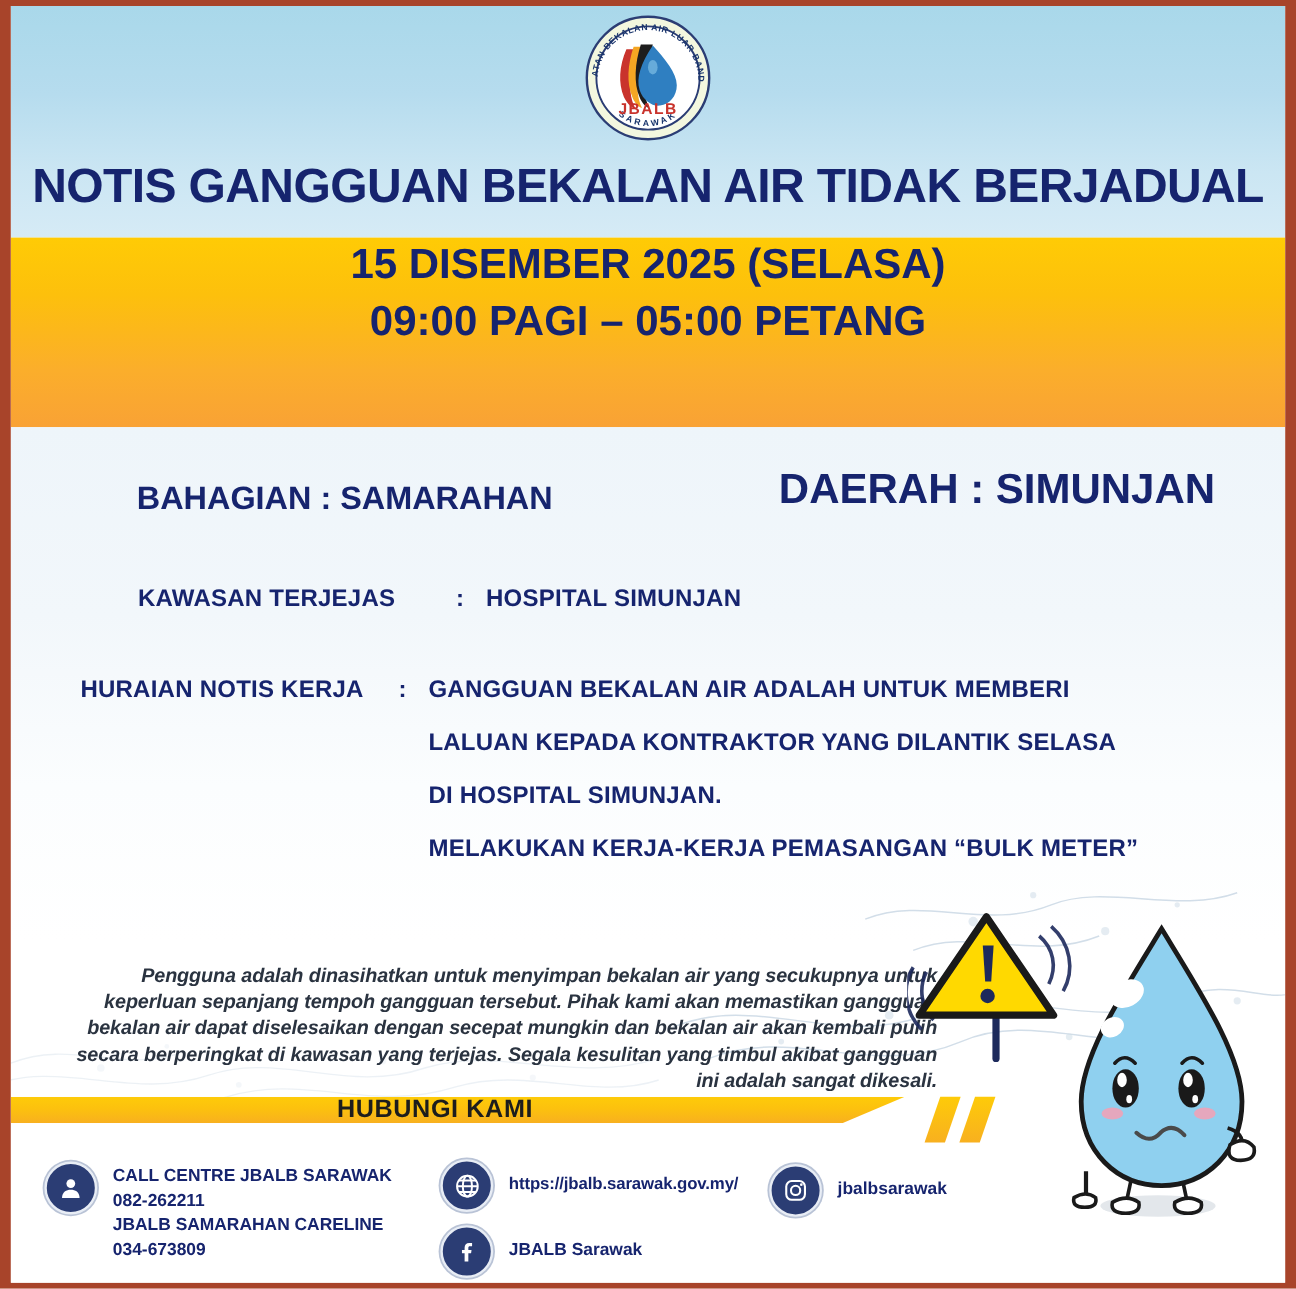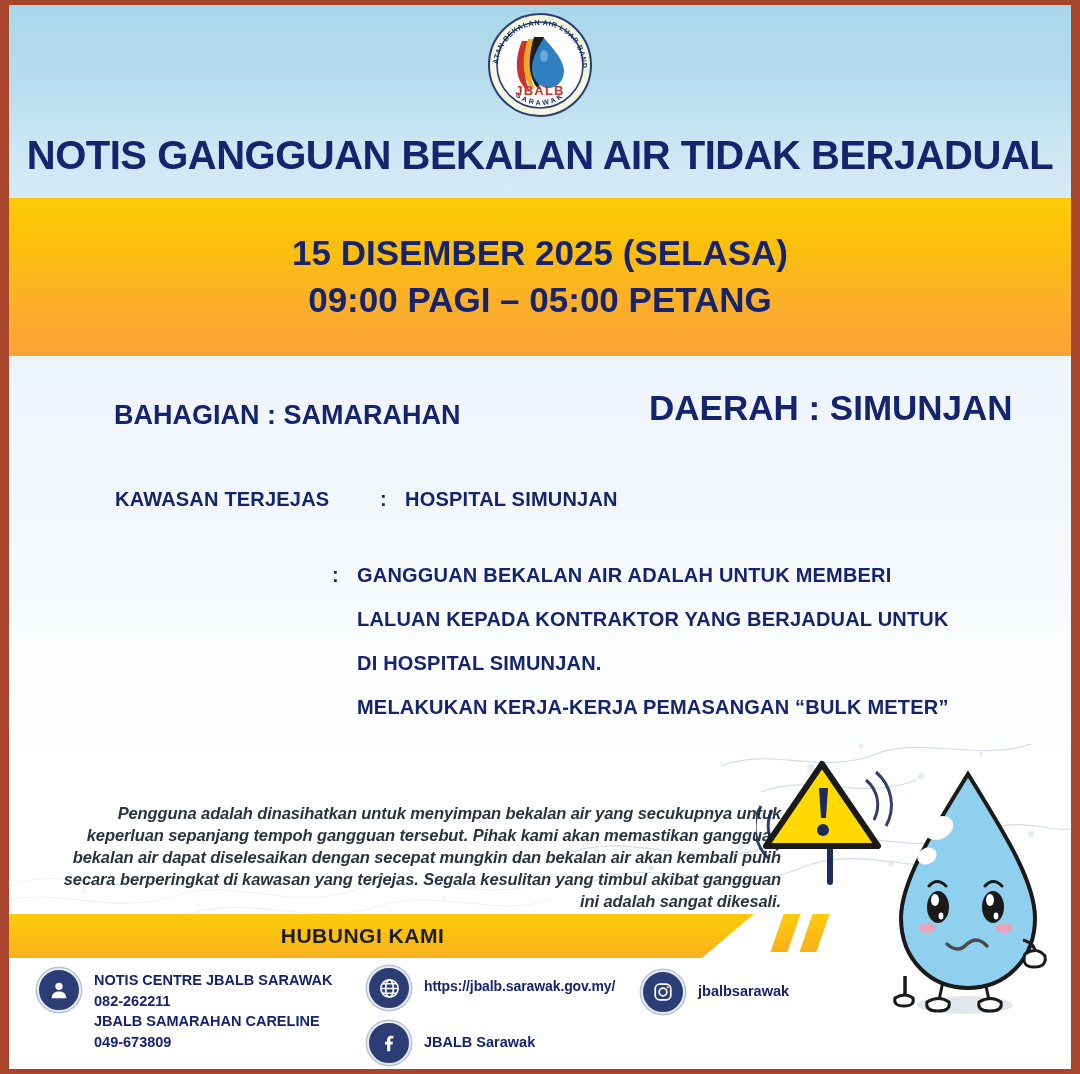--- a/index.html
+++ b/index.html
@@ -56,21 +56,20 @@
   
   .date-band {
     position: absolute;
     left: 0; right: 0;
     top: 193px;
     height: 158px;
     background: linear-gradient(180deg, #ffcb05 0%, #fdc00c 30%, #fbae2b 70%, #f9a235 100%);
     display: flex;
     flex-direction: column;
     align-items: center;
-    justify-content: center;
   }
   .date-line {
     font-size: 35px;
     font-weight: bold;
     color: #16246e;
     letter-spacing: 0px;
     line-height: 1.34;
     white-space: nowrap;
   }
 
@@ -187,21 +186,21 @@
     letter-spacing: -0.1px;
     text-align: right;
   }
 
   
   .contact-banner {
     position: absolute;
     top: 558px;
     left: 0;
     width: 745px;
-    height: 44px;
+    height: 22px;
     background: linear-gradient(180deg, #fecb09 0%, #fcc10e 45%, #f8b01f 100%);
     clip-path: polygon(0 0, 100% 0, 93% 100%, 0 100%);
     display: flex;
     align-items: center;
     justify-content: center;
   }
   .contact-banner span {
     font-size: 21px;
     font-weight: bold;
     color: #1d1d1d;
@@ -359,24 +358,25 @@
 
     <div class="info-block">
 
       <div class="info-row" style="height:34px;margin-left:48px;">
         <div class="info-label">KAWASAN TERJEJAS</div>
         <div class="info-colon">:</div>
         <div class="info-value">HOSPITAL SIMUNJAN</div>
       </div>
 
       <div class="info-row" style="height:180px;margin-top:42px;">
+        <div class="info-label">HURAIAN NOTIS KERJA</div>
         <div class="info-colon">:</div>
         <div class="info-value">
           <span class="vline">GANGGUAN BEKALAN AIR ADALAH UNTUK MEMBERI</span>
-          <span class="vline">LALUAN KEPADA KONTRAKTOR YANG BERJADUAL UNTUK</span>
+          <span class="vline">LALUAN KEPADA KONTRAKTOR YANG DILANTIK SELASA</span>
           <span class="vline">DI HOSPITAL SIMUNJAN.</span>
           <span class="vline">MELAKUKAN KERJA-KERJA PEMASANGAN “BULK METER”</span>
         </div>
       </div>
 
     </div>
 
     <div class="advisory">Pengguna adalah dinasihatkan untuk menyimpan bekalan air yang secukupnya untuk keperluan sepanjang tempoh gangguan tersebut. Pihak kami akan memastikan gangguan bekalan air dapat diselesaikan dengan secepat mungkin dan bekalan air akan kembali pulih secara berperingkat di kawasan yang terjejas. Segala kesulitan yang timbul akibat gangguan ini adalah sangat dikesali.</div>
 
     <svg class="warnsign" viewBox="0 0 150 165">
@@ -429,24 +429,24 @@
     <div class="contacts">
 
       <div class="contact-item c-callcentre">
         <div class="cicon">
           <svg width="22" height="22" viewBox="0 0 24 24" fill="#ffffff">
             <circle cx="12" cy="8" r="4"></circle>
             <path d="M4,21 C4,15.5 8,13.5 12,13.5 C16,13.5 20,15.5 20,21 Z"></path>
           </svg>
         </div>
         <div class="ctext">
-          <div>NOTIS CENTRE JBALB SARAWAK</div>
+          <div>CALL CENTRE JBALB SARAWAK</div>
           <div>082-262211</div>
           <div>JBALB SAMARAHAN CARELINE</div>
-          <div>049-673809</div>
+          <div>034-673809</div>
         </div>
       </div>
 
       <div class="contact-item c-web">
         <div class="cicon">
           <svg width="23" height="23" viewBox="0 0 24 24" fill="none" stroke="#ffffff" stroke-width="1.7">
             <circle cx="12" cy="12" r="9"></circle>
             <ellipse cx="12" cy="12" rx="4" ry="9"></ellipse>
             <path d="M3,12 H21 M4.5,7 H19.5 M4.5,17 H19.5"></path>
           </svg>

